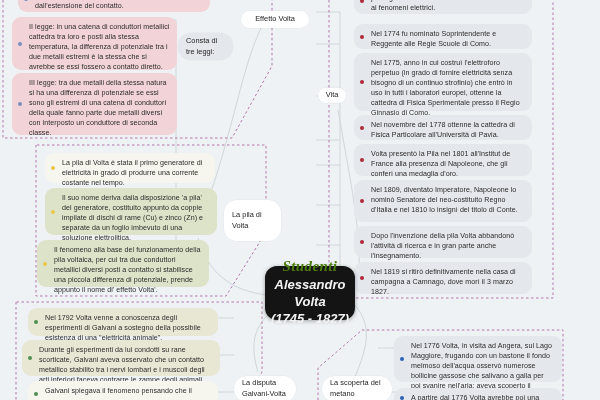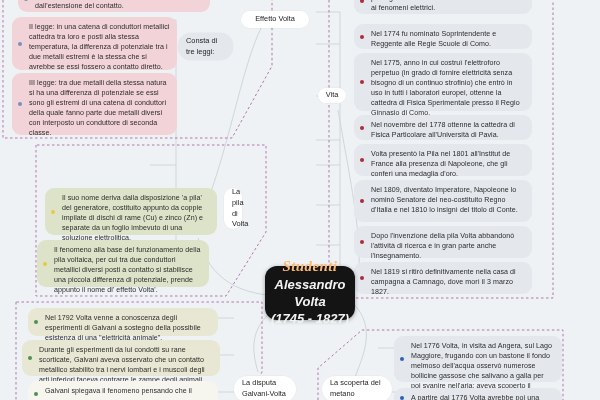--- a/index.html
+++ b/index.html
@@ -53,21 +53,21 @@
     border-radius:12px;
     color:#ffffff;
     text-align:center;
     display:flex;flex-direction:column;align-items:center;justify-content:center;
     box-shadow:0 1px 4px rgba(0,0,0,.35);
   }
   #center-logo{
     font-family:"Liberation Serif", serif;
     font-style:italic;font-weight:bold;
     font-size:15px;letter-spacing:.4px;
-    color:#fdba74;
+    color:#4d7c0f;
     margin-bottom:2px;
   }
   #center-sub{
     font-size:13px;font-weight:bold;font-style:italic;
     line-height:1.3;color:#f2f2f2;
   }
 </style>
 </head>
 <body>
 
@@ -135,32 +135,36 @@
   </div>
 
   <div class="branch-label" style="left:241px;top:11px;width:68px;height:17px;justify-content:center;">
     <span>Effetto Volta</span>
   </div>
 
   <div class="branch-label grey" style="left:178px;top:33px;width:55px;height:27px;">
     <span>Consta di tre leggi:</span>
   </div>
 
+  <div class="card cream" style="left:45px;top:153px;width:170px;height:30px;">
+    <span class="bullet" style="background:#e8c84a;"></span>
+    <span>La pila di Volta è stata il primo generatore di elettricità in grado di produrre una corrente costante nel tempo.</span>
+  </div>
 
   <div class="card green" style="left:45px;top:188px;width:172px;height:47px;">
     <span class="bullet" style="background:#e8c84a;"></span>
     <span>Il suo nome deriva dalla disposizione 'a pila' del generatore, costituito appunto da coppie impilate di dischi di rame (Cu) e zinco (Zn) e separate da un foglio imbevuto di una soluzione elettrolitica.</span>
   </div>
 
   <div class="card green" style="left:37px;top:240px;width:172px;height:47px;">
     <span class="bullet" style="background:#e8c84a;"></span>
     <span>Il fenomeno alla base del funzionamento della pila voltaica, per cui tra due conduttori metallici diversi posti a contatto si stabilisce una piccola differenza di potenziale, prende appunto il nome di' effetto Volta'.</span>
   </div>
 
-  <div class="branch-label" style="left:224px;top:188px;width:18px;height:41px;">
+  <div class="branch-label" style="left:224px;top:200px;width:57px;height:41px;">
     <span>La pila di Volta</span>
   </div>
 
   <div class="card khaki" style="left:28px;top:308px;width:190px;height:28px;">
     <span class="bullet" style="background:#4f8f52;"></span>
     <span>Nel 1792 Volta venne a conoscenza degli esperimenti di Galvani a sostegno della possibile esistenza di una "elettricità animale".</span>
   </div>
 
   <div class="card khaki" style="left:22px;top:340px;width:198px;height:36px;">
     <span class="bullet" style="background:#4f8f52;"></span>

